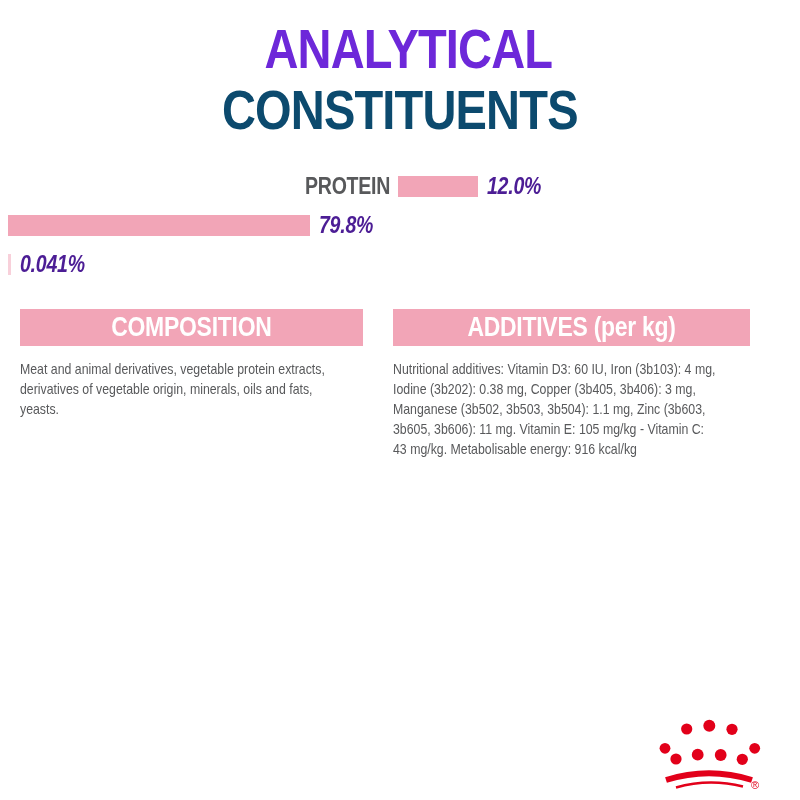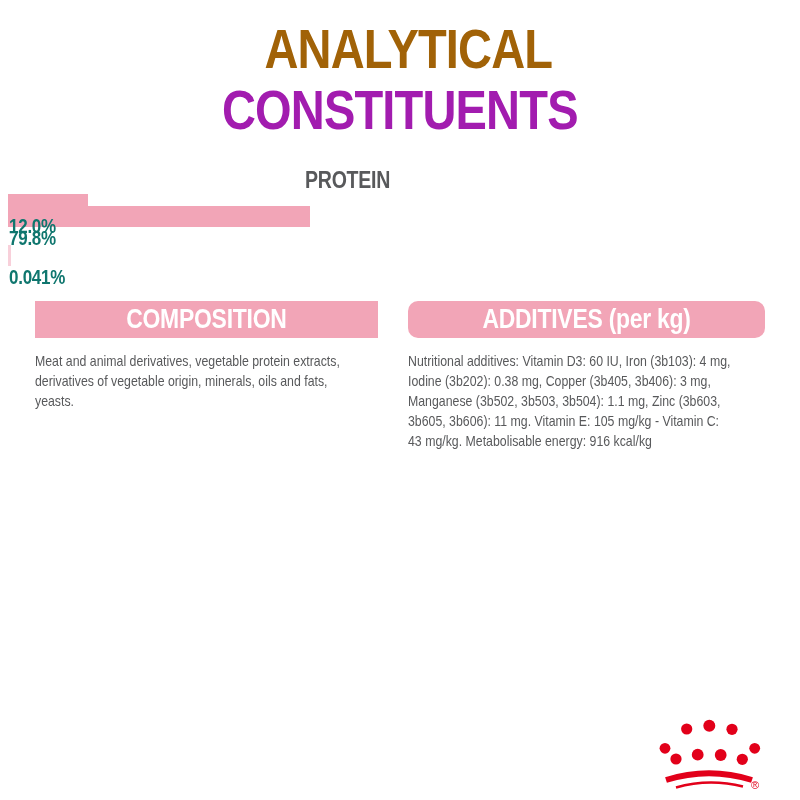--- a/index.html
+++ b/index.html
@@ -13,35 +13,36 @@
 
   
   .title{margin-top:18px;text-align:center;color:#e2231a;font-weight:bold;}
   .title .tline{
     display:block;font-size:56px;line-height:61px;letter-spacing:-1px;
   }
   .title .tline > span{display:inline-block;transform:scaleX(0.84);transform-origin:center;}
 
   
   .chart{margin-top:27px;}
-  .chart-row{height:39px;display:flex;flex-direction:column;}
+  .chart-row{height:39px;display:flex;align-items:center;}
   .c-label{
     width:390px;text-align:right;color:#58595b;font-weight:bold;font-size:23px;
     white-space:nowrap;letter-spacing:-0.3px;
   }
   .c-label > span{display:inline-block;transform:scaleX(0.85);transform-origin:right center;}
   .c-bar{height:21px;margin-left:8px;flex:0 0 auto;}
   .c-val{
-    margin-left:9px;color:#0f766e;font-weight:bold;font-size:20px;white-space:nowrap;
+    margin-left:9px;color:#4c1d95;font-weight:bold;font-size:23px;white-space:nowrap;
     letter-spacing:-0.3px;
+    font-style:italic;
   }
   .c-val > span{display:inline-block;transform:scaleX(0.85);transform-origin:left center;}
 
   
-  .cols{margin-top:17px;padding-left:35px;display:flex;gap:30px;}
+  .cols{margin-top:25px;padding-left:20px;display:flex;gap:30px;}
   .col-left{width:343px;}
   .col-right{width:357px;}
   .colhead{
     height:37px;line-height:37px;text-align:center;color:#ffffff;
     font-weight:bold;font-size:27px;letter-spacing:-0.3px;
   }
   .colhead > span{display:inline-block;transform:scaleX(0.85);transform-origin:center;}
   .colbody{
     margin:13px 0 0 0;color:#58595b;font-size:14.5px;line-height:20px;
     white-space:pre-line;transform:scaleX(0.85);transform-origin:left top;
@@ -50,22 +51,22 @@
 
   
   .logo{position:absolute;left:658px;top:696px;width:104px;height:80px;}
 </style>
 </head>
 <body>
 
 <div class="panel">
 
   <header class="title">
-    <span class="tline" style="color: #a16207; padding-left: 16px;"><span>ANALYTICAL</span></span>
-    <span class="tline" style="color: #a21caf;"><span>CONSTITUENTS</span></span>
+    <span class="tline" style="color: #6d28d9; padding-left: 16px;"><span>ANALYTICAL</span></span>
+    <span class="tline" style="color: #0c4a6e;"><span>CONSTITUENTS</span></span>
   </header>
 
   <section class="chart">
     <div id="chart-rows">
         <div class="chart-row">
           <span class="c-label"><span>PROTEIN</span></span>
           <span class="c-bar" style="width: 80.4px; background: rgb(242, 165, 183);"></span>
           <span class="c-val"><span>12.0%</span></span>
         </div>
         <div class="chart-row">
@@ -80,21 +81,21 @@
   </section>
 
   <section class="cols">
     <div class="col-left">
       <div class="colhead" style="background: rgb(242, 165, 183);"><span>COMPOSITION</span></div>
       <p class="colbody">Meat and animal derivatives, vegetable protein extracts,
 derivatives of vegetable origin, minerals, oils and fats,
 yeasts.</p>
     </div>
     <div class="col-right">
-      <div class="colhead" style="background: rgb(242, 165, 183); border-radius: 10px;"><span>ADDITIVES (per kg)</span></div>
+      <div class="colhead" style="background: rgb(242, 165, 183);"><span>ADDITIVES (per kg)</span></div>
       <p class="colbody">Nutritional additives: Vitamin D3: 60 IU, Iron (3b103): 4 mg,
 Iodine (3b202): 0.38 mg, Copper (3b405, 3b406): 3 mg,
 Manganese (3b502, 3b503, 3b504): 1.1 mg, Zinc (3b603,
 3b605, 3b606): 11 mg. Vitamin E: 105 mg/kg - Vitamin C:
 43 mg/kg. Metabolisable energy: 916 kcal/kg</p>
     </div>
   </section>
 
   <div class="logo">
     <svg viewBox="0 0 104 80" width="104" height="80" xmlns="http://www.w3.org/2000/svg">

